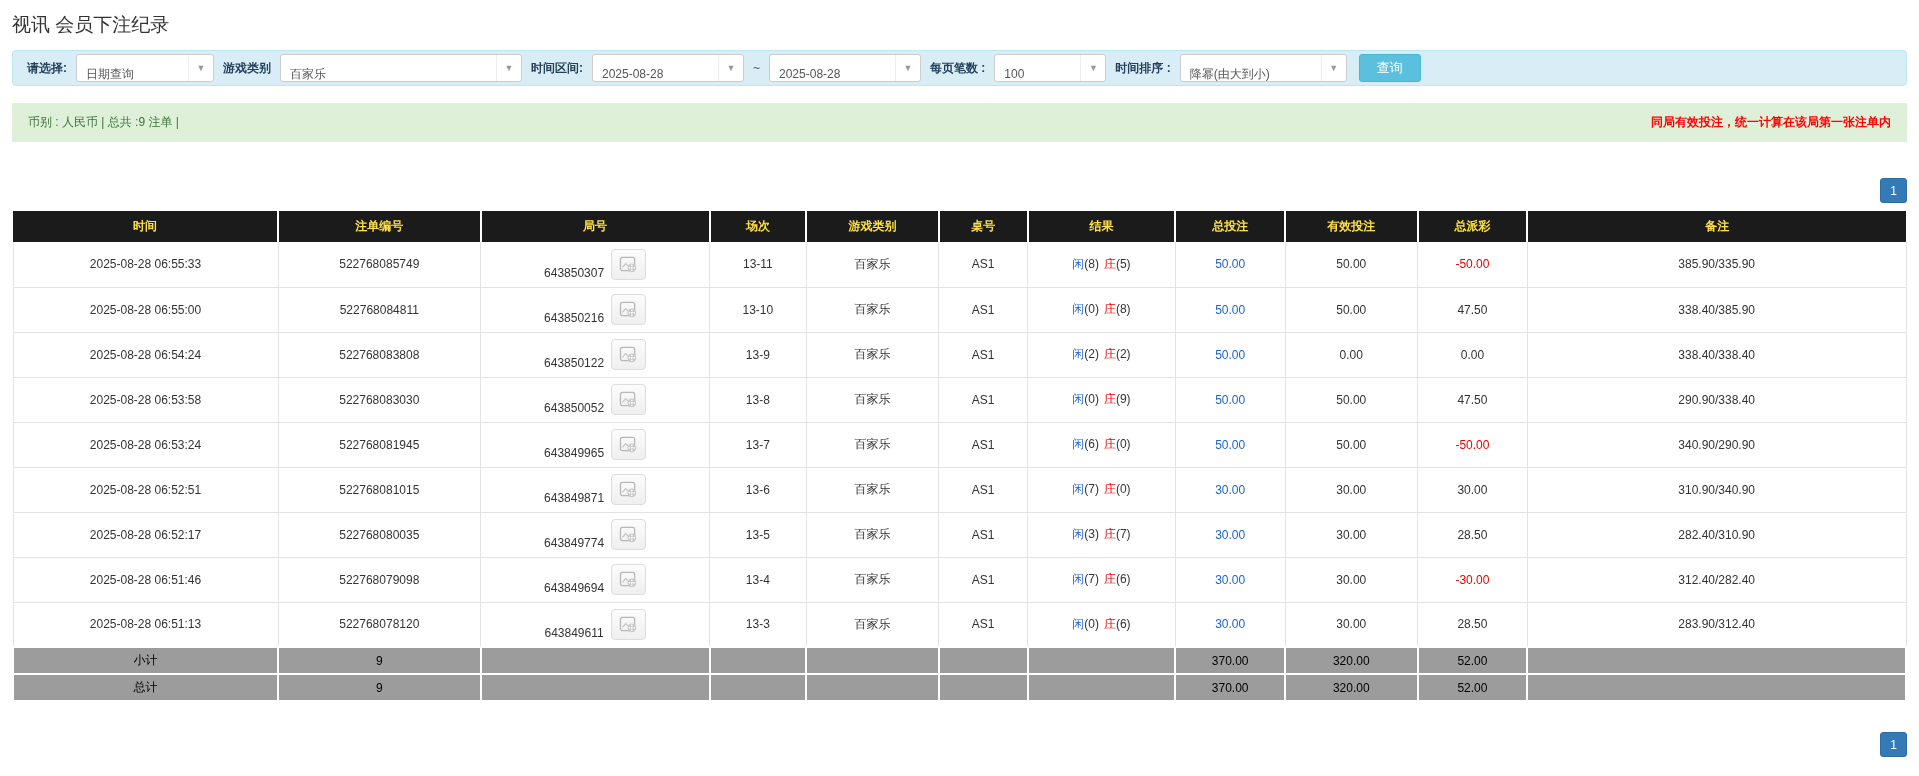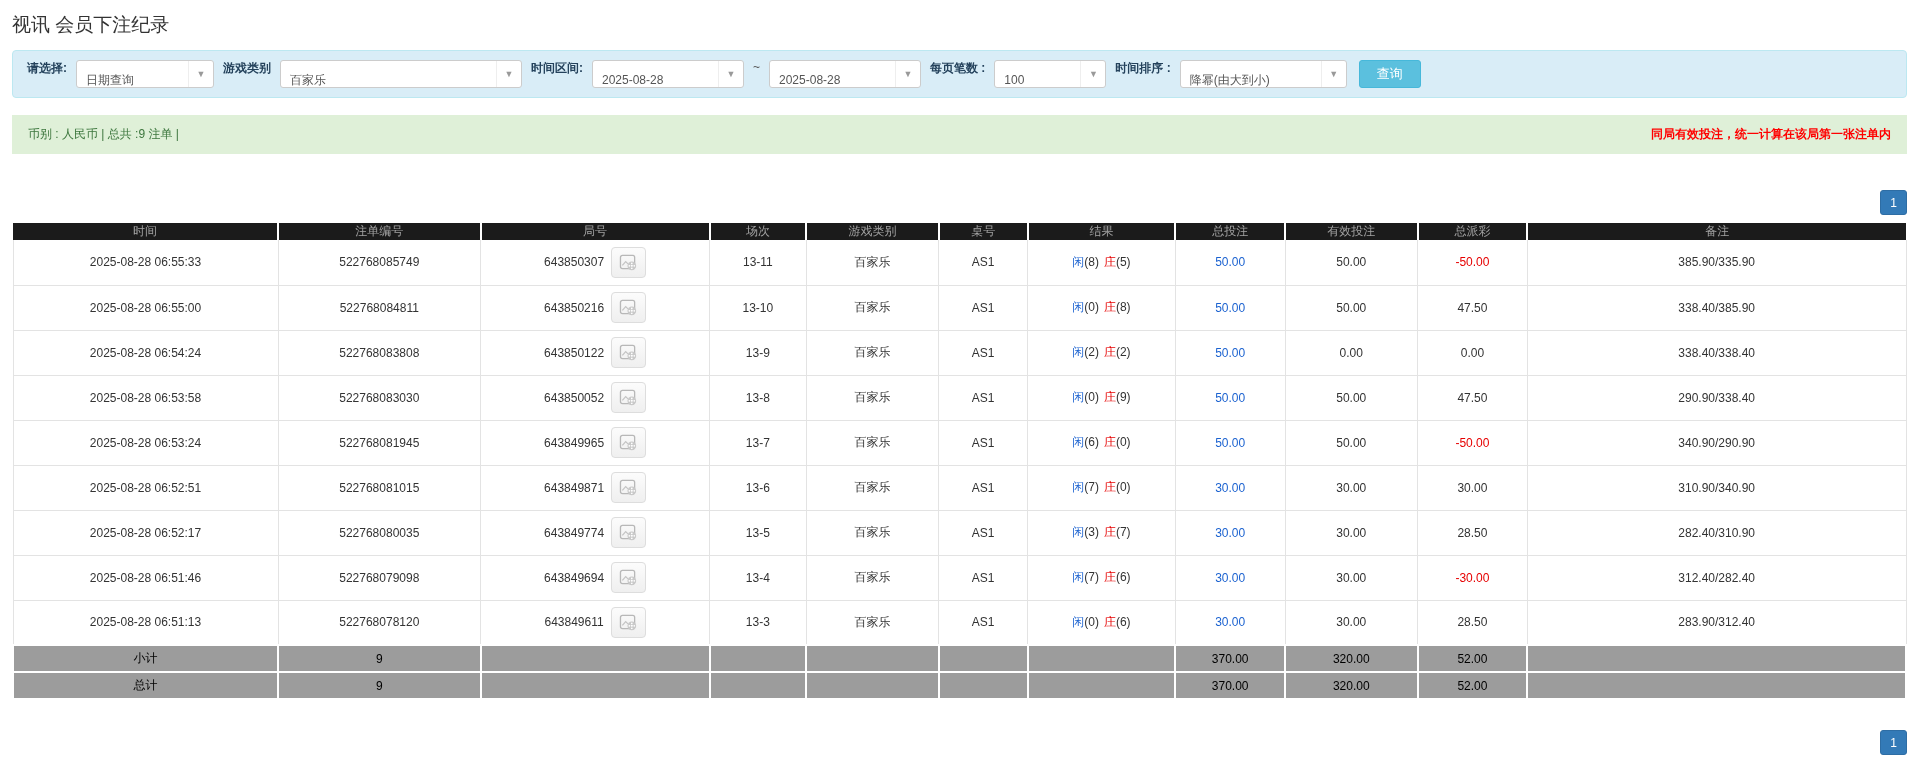--- a/index.html
+++ b/index.html
@@ -17,21 +17,21 @@
     --search-btn-bg:#5bc0de;
   }
   *{box-sizing:border-box}
   body{margin:0;background:#fff;color:#333;
        font-family:"Liberation Sans","DejaVu Sans",sans-serif;}
   .page{padding:6px 12px;width:1919px;max-width:100%;}
   .title{font-size:19px;font-weight:400;color:#333;margin:6px 0 12px;}
 
   
   .filter-panel{background:var(--panel-bg,#d9edf7);border:1px solid var(--panel-border,#bce8f1);
-    border-radius:4px;padding:9px 14px;display:flex;gap:9px;font-size:12px;}
+    border-radius:4px;padding:3px 14px;display:flex;align-items:center;gap:9px;font-size:12px;}
   .flabel{font-weight:bold;color:#24425c;white-space:nowrap;}
   .combo{background:#fff;border:1px solid #ccc;border-radius:3px;height:28px;
     display:flex;align-items:center;justify-content:space-between;
     padding-left:9px;color:#555;cursor:pointer;}
   .combo-text{overflow:hidden;white-space:nowrap;margin-top:12px;}
   .combo-arrow{width:25px;align-self:stretch;border-left:1px solid #eee;
     display:flex;align-items:center;justify-content:center;color:#999;font-size:9px;}
   .w135{width:138px}.w240{width:242px}.w150{width:152px}.w110{width:112px}.w200{width:167px}
   .tilde{color:#555;}
   .search-btn{background:var(--search-btn-bg,#5bc0de);border:1px solid #46b8da;color:#fff;
@@ -45,26 +45,26 @@
 
   
   .pagination{display:flex;justify-content:flex-end;}
   .pagination.top{margin:36px 0 8px;}
   .pagination.bottom{margin-top:30px;}
   .page-btn{background:var(--accent-blue,#337ab7);border:1px solid #2e6da4;color:#fff;
     border-radius:3px;min-width:27px;height:25px;font-size:12px;cursor:pointer;}
 
   
   table{width:100%;border-collapse:collapse;font-size:12px;table-layout:fixed;}
-  thead th{background:var(--header-bg,#1b1b1b);color:#a3a3a3;font-weight:normal;
-    padding:0 4px;border-left:2px solid #fff;font-size:12px;}
+  thead th{background:var(--header-bg,#1b1b1b);color:#fde047;font-weight:bold;
+    padding:7px 4px;border-left:2px solid #fff;font-size:12px;}
   thead th:first-child{border-left:none;}
   tbody td{border:1px solid #e3e3e3;padding:4px;height:45px;text-align:center;background:#fff;color:#333;}
   tbody tr:first-child td{border-top:none;}
-  .round-wrap{display:inline-flex;align-items:center;gap:7px;}
+  .round-wrap{display:inline-flex;align-items:flex-end;gap:7px;}
   .icon-btn{width:35px;height:31px;background:linear-gradient(#fcfcfc,#efefef);
     border:1px solid #ddd;border-radius:4px;cursor:pointer;display:inline-flex;
     align-items:center;justify-content:center;padding:0;}
   .player{color:var(--link-blue,#1b62d0);}
   .banker{color:var(--banker-red,#e60000);margin-left:5px;}
   .score{color:#333;}
   .bet-link{color:var(--link-blue,#1b62d0);text-decoration:none;cursor:pointer;}
   .neg{color:var(--negative-red,#e60000);}
 
   

